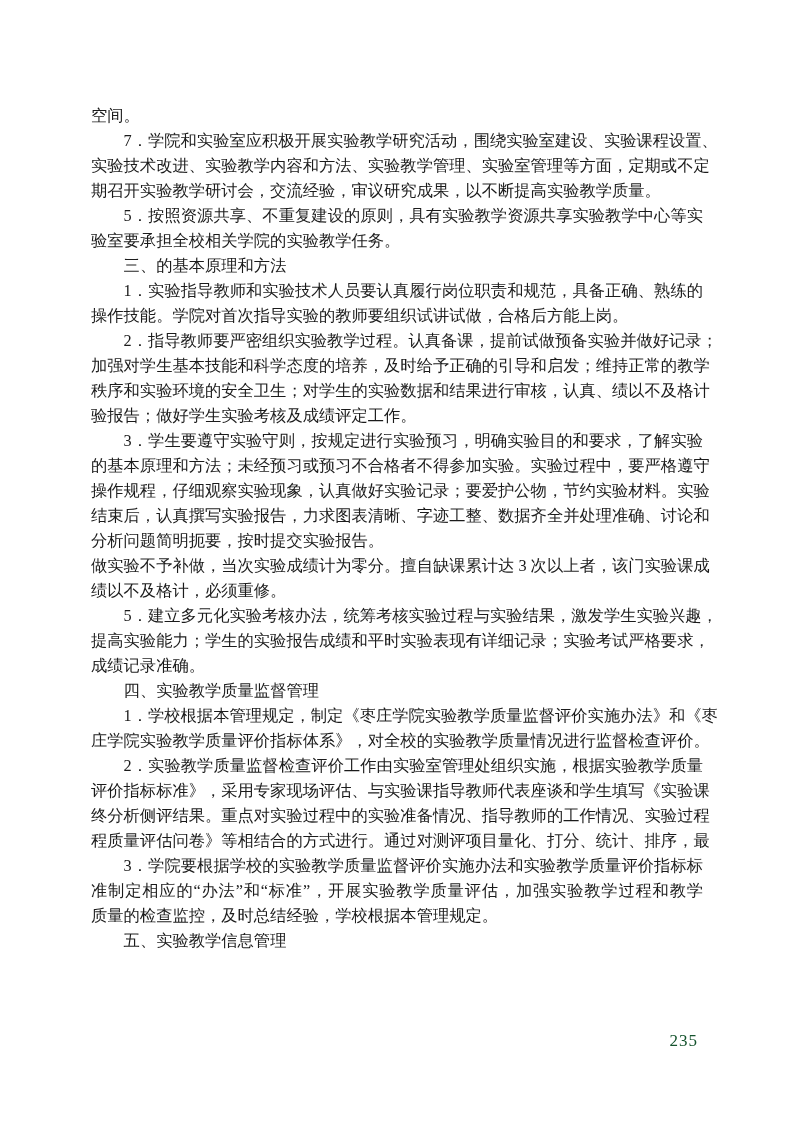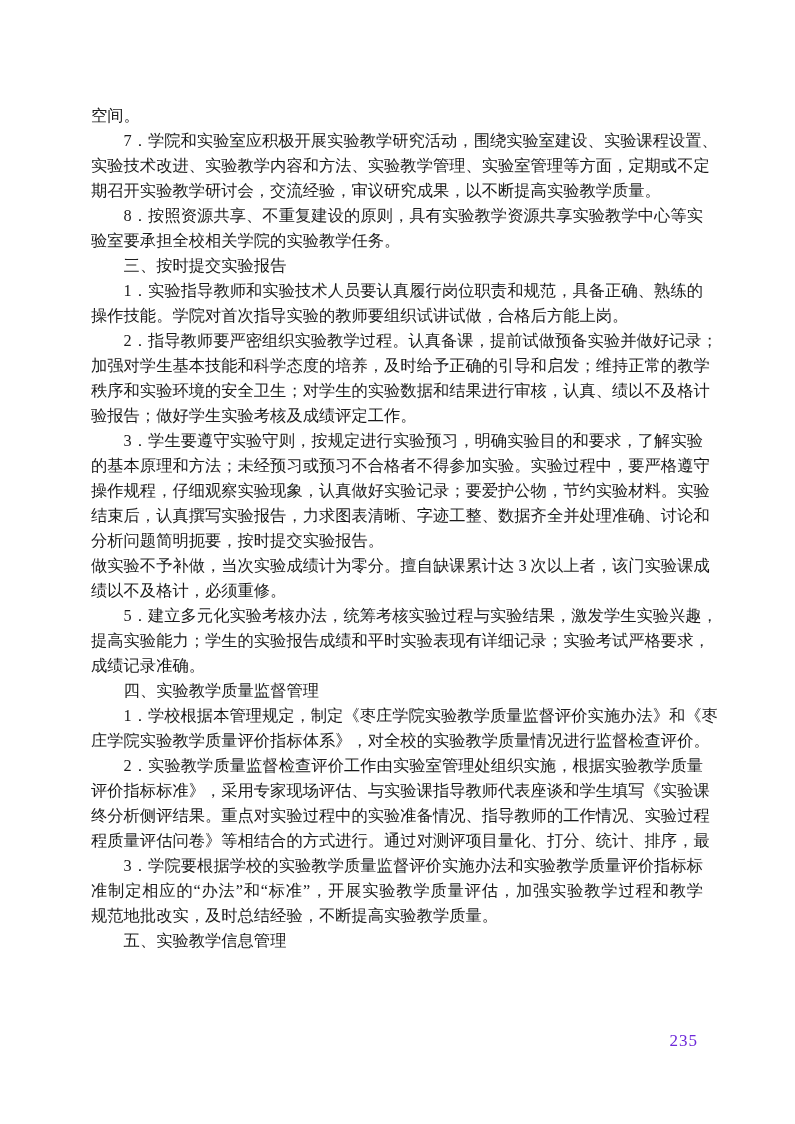--- a/index.html
+++ b/index.html
@@ -37,35 +37,35 @@
   }
   .line.indent {
     text-indent: 2em;
   }
   .page-number {
     position: absolute;
     top: 1031px;
     right: 97px;
     font-size: 17px;
     letter-spacing: 1px;
-    color: #6d28d9;
+    color: #14532d;
   }
 </style>
 </head>
 <body>
 
 <div class="page">
   <div class="text-block" id="text-block">
       <div class="line para-end">空间。</div>
       <div class="line indent">7．学院和实验室应积极开展实验教学研究活动，围绕实验室建设、实验课程设置、</div>
       <div class="line">实验技术改进、实验教学内容和方法、实验教学管理、实验室管理等方面，定期或不定</div>
       <div class="line para-end">期召开实验教学研讨会，交流经验，审议研究成果，以不断提高实验教学质量。</div>
-      <div class="line indent">8．按照资源共享、不重复建设的原则，具有实验教学资源共享实验教学中心等实</div>
+      <div class="line indent">5．按照资源共享、不重复建设的原则，具有实验教学资源共享实验教学中心等实</div>
       <div class="line para-end">验室要承担全校相关学院的实验教学任务。</div>
-      <div class="line indent para-end">三、按时提交实验报告</div>
+      <div class="line indent para-end">三、的基本原理和方法</div>
       <div class="line indent">1．实验指导教师和实验技术人员要认真履行岗位职责和规范，具备正确、熟练的</div>
       <div class="line para-end">操作技能。学院对首次指导实验的教师要组织试讲试做，合格后方能上岗。</div>
       <div class="line indent">2．指导教师要严密组织实验教学过程。认真备课，提前试做预备实验并做好记录；</div>
       <div class="line">加强对学生基本技能和科学态度的培养，及时给予正确的引导和启发；维持正常的教学</div>
       <div class="line">秩序和实验环境的安全卫生；对学生的实验数据和结果进行审核，认真、绩以不及格计</div>
       <div class="line para-end">验报告；做好学生实验考核及成绩评定工作。</div>
       <div class="line indent">3．学生要遵守实验守则，按规定进行实验预习，明确实验目的和要求，了解实验</div>
       <div class="line">的基本原理和方法；未经预习或预习不合格者不得参加实验。实验过程中，要严格遵守</div>
       <div class="line">操作规程，仔细观察实验现象，认真做好实验记录；要爱护公物，节约实验材料。实验</div>
       <div class="line">结束后，认真撰写实验报告，力求图表清晰、字迹工整、数据齐全并处理准确、讨论和</div>
@@ -77,17 +77,17 @@
       <div class="line para-end">成绩记录准确。</div>
       <div class="line indent para-end">四、实验教学质量监督管理</div>
       <div class="line indent">1．学校根据本管理规定，制定《枣庄学院实验教学质量监督评价实施办法》和《枣</div>
       <div class="line para-end">庄学院实验教学质量评价指标体系》，对全校的实验教学质量情况进行监督检查评价。</div>
       <div class="line indent">2．实验教学质量监督检查评价工作由实验室管理处组织实施，根据实验教学质量</div>
       <div class="line">评价指标标准》，采用专家现场评估、与实验课指导教师代表座谈和学生填写《实验课</div>
       <div class="line">终分析侧评结果。重点对实验过程中的实验准备情况、指导教师的工作情况、实验过程</div>
       <div class="line">程质量评估问卷》等相结合的方式进行。通过对测评项目量化、打分、统计、排序，最</div>
       <div class="line indent">3．学院要根据学校的实验教学质量监督评价实施办法和实验教学质量评价指标标</div>
       <div class="line">准制定相应的“办法”和“标准”，开展实验教学质量评估，加强实验教学过程和教学</div>
-      <div class="line para-end">规范地批改实，及时总结经验，不断提高实验教学质量。</div>
+      <div class="line para-end">质量的检查监控，及时总结经验，学校根据本管理规定。</div>
       <div class="line indent para-end">五、实验教学信息管理</div>
     </div>
   <div class="page-number">235</div>
 </div>
 
 </body></html>

